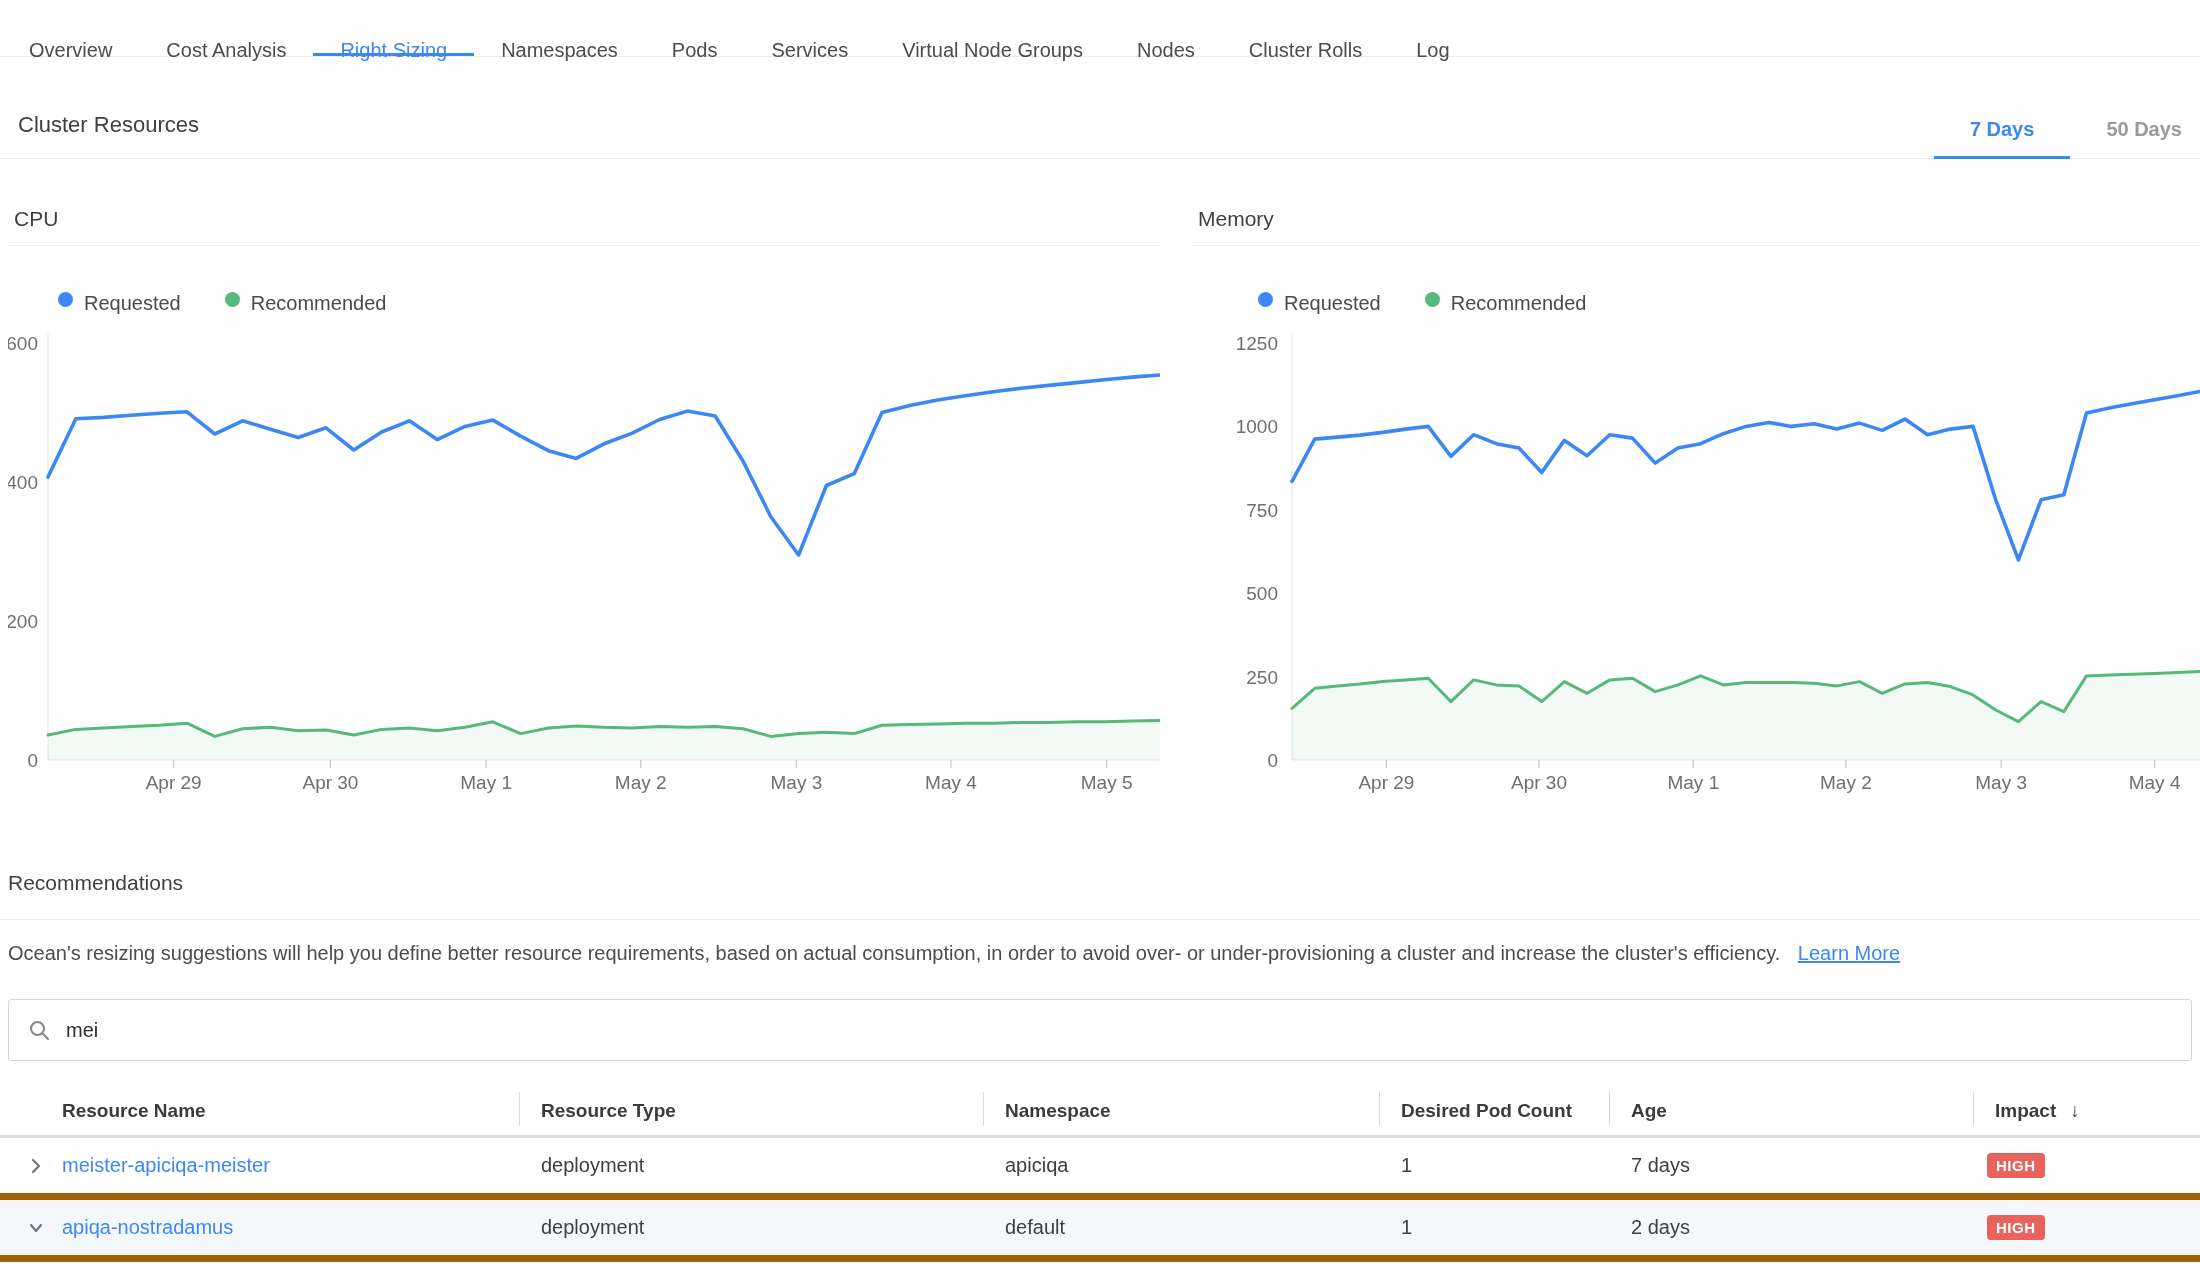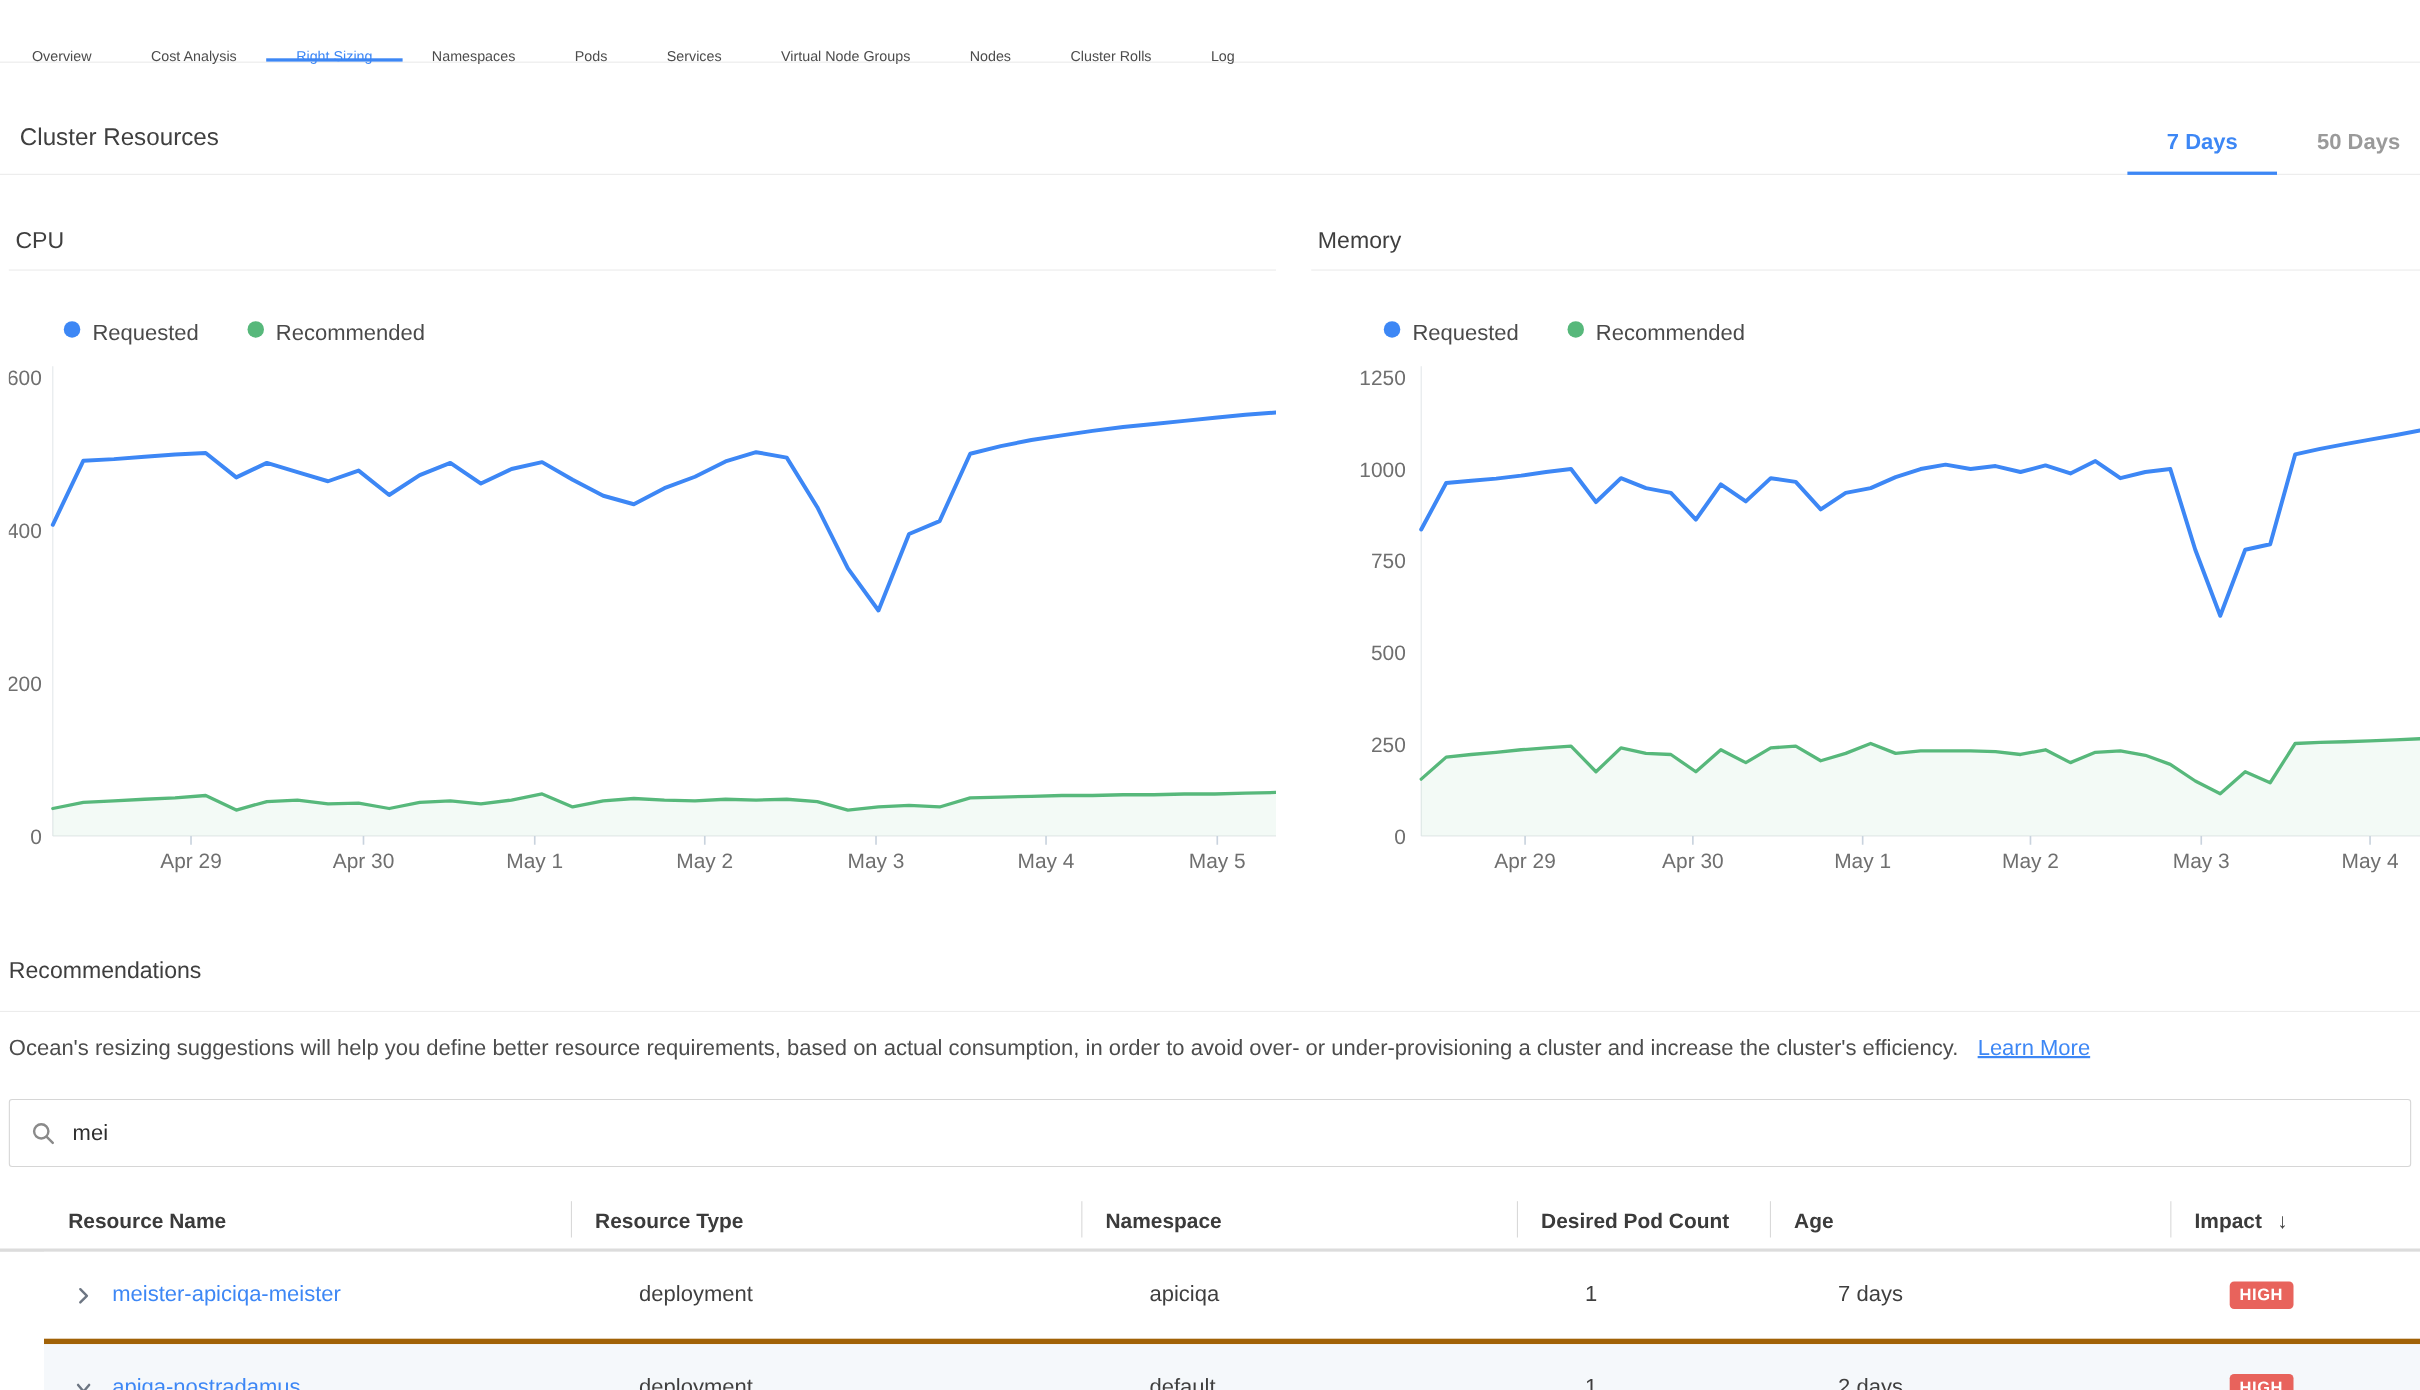--- a/index.html
+++ b/index.html
@@ -1,21 +1,21 @@
 <!DOCTYPE html>
 <html><head>
 <meta charset="utf-8">
 <style>
   * { margin:0; padding:0; box-sizing:border-box; }
   html,body { width:2200px; height:1264px; overflow:hidden; background:#fff;
     font-family:"Liberation Sans", sans-serif; color:#4a4a4a; }
 
   
   .tabbar { display:flex; height:57px; border-bottom:1px solid #eaeaea; padding-left:2px; }
-  .tab { display:flex; align-items:center; padding:0 27px; font-size:13px; color:#4c4c4c;
+  .tab { display:flex; align-items:center; padding:0 27px; font-size:20px; color:#4c4c4c;
     border-bottom:3px solid transparent; white-space:nowrap; cursor:pointer;margin-top:47px; }
   .tab.active { color:#3d87f5; border-bottom-color:#3d87f5; }
 
   
   .section-header { display:flex; justify-content:space-between; align-items:flex-end;
     margin-top:55px; border-bottom:1px solid #ececec; padding-left:18px; }
   .section-title { font-size:22px; color:#3f3f3f; padding-bottom:20px; }
   .range-tabs { display:flex; }
   .range-tab { font-size:20px; font-weight:700; color:#9a9a9a; padding:0 36px 15px;
     border-bottom:3px solid transparent; margin-bottom:-1px; cursor:pointer; white-space:nowrap; }
@@ -49,21 +49,21 @@
 
   
   .table { margin-top:25px; width:2200px; }
   .trow { display:grid; grid-template-columns:62px 457px 464px 396px 230px 364px 227px; align-items:center; }
   .thead { height:52px; border-bottom:3px solid #dcdcdc; }
   .th { position:relative; font-size:19px; font-weight:700; color:#3b3b3b; padding-left:22px;
     height:100%; display:flex; align-items:center; cursor:pointer; }
   .th.first { padding-left:0; }
   .th.sep::before { content:''; position:absolute; left:0; top:6px; bottom:10px; width:1px; background:#d9d9d9; }
   .sort-arrow { margin-left:14px; font-weight:400; font-size:19px; color:#444; }
-  .tbody .trow { height:84px; border-bottom:5px solid #a16207; background:#fff;margin-left:40px; }
+  .tbody .trow { height:62px; border-bottom:7px solid #a16207; background:#fff; }
   .tbody .trow.expanded { background:#f5f8fb; }
   .cell { font-size:20px; color:#3f3f3f; padding-left:22px; }
   .cell.chev { padding-left:26px; display:flex; align-items:center; }
   .name-link { color:#3d87f5; text-decoration:none; cursor:pointer; }
   .badge-high { display:inline-block; margin-left:14px; background:#e8635c; color:#fff;
     font-size:15px; font-weight:700; letter-spacing:.5px; padding:4px 9px; border-radius:4px; }
   .chev-btn { cursor:pointer; display:flex; align-items:center; }
 </style>
 </head>
 <body>

